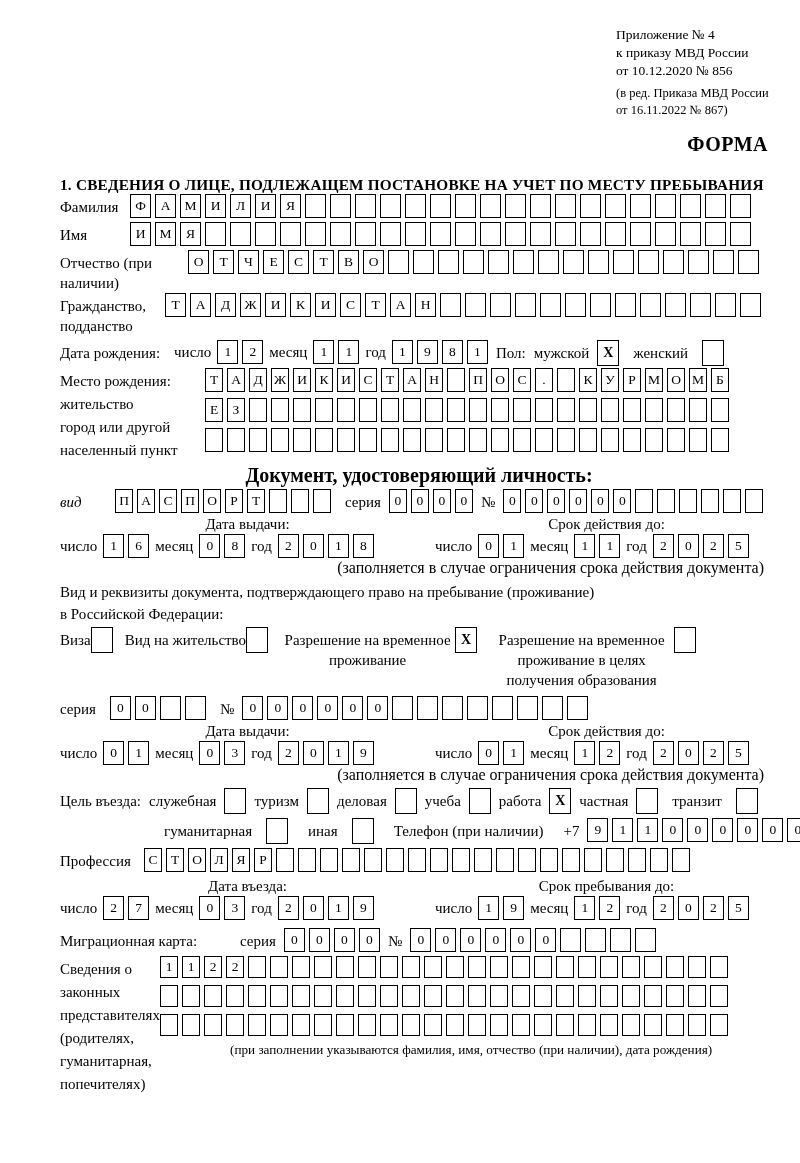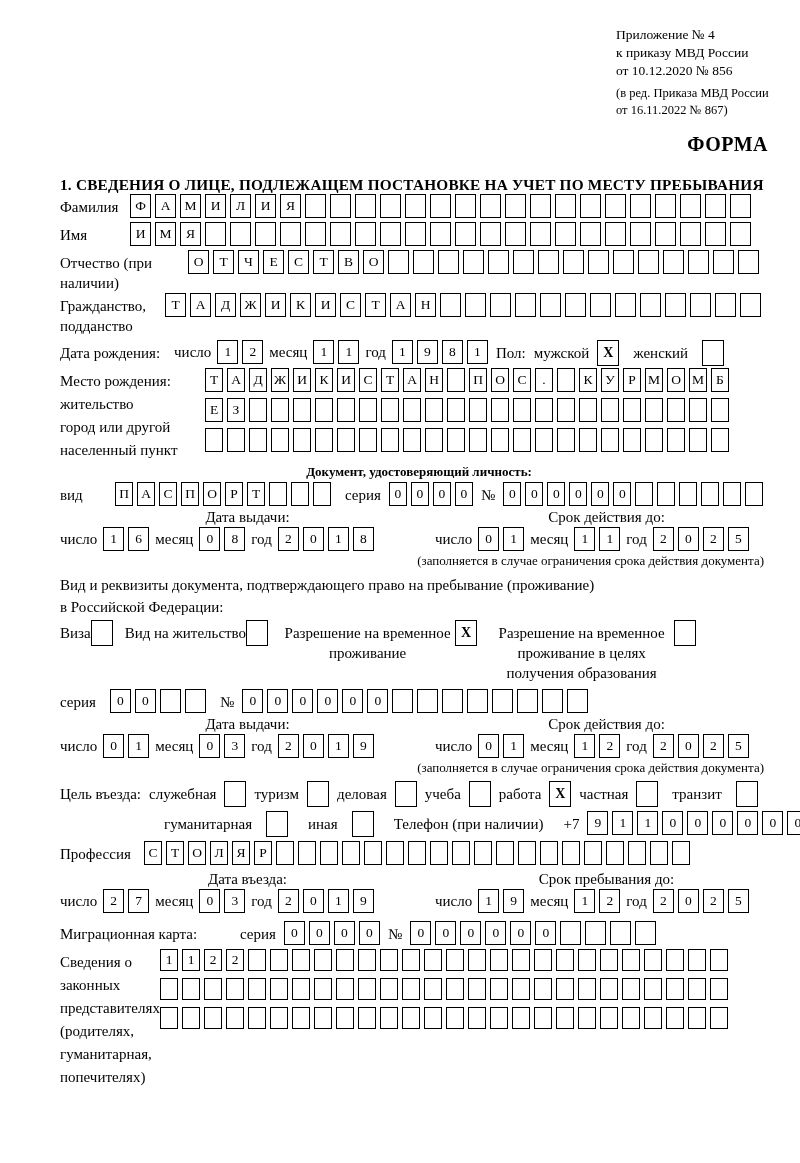--- a/index.html
+++ b/index.html
@@ -19,48 +19,48 @@
   
   .row{display:flex;align-items:flex-start;}
   .lbl{flex:none;padding-top:3px;line-height:20px;}
   .cells{display:flex;flex:none;gap:4px;}
   .cell{flex:none;width:19px;height:22px;border:1.5px solid #000;display:flex;align-items:center;justify-content:center;font-size:13.5px;}
   .md .cell{width:16px;}
   .sm .cell{width:16px;height:20px;}
   .cb{flex:none;width:20px;height:24px;border:1.5px solid #000;display:flex;align-items:center;justify-content:center;font-size:14px;font-weight:bold;}
 
   .w70{width:70px;} .w128{width:128px;} .w105{width:105px;} .w145{width:145px;}
-  .w55{width:55px;} .w84{width:84px;} .w160{width:160px;} .w100{width:100px;}
+  .w55{width:55px;font-style:italic;} .w84{width:84px;} .w160{width:160px;} .w100{width:100px;}
 
   
   .dh{display:flex;margin-top:3px;font-size:15px;}
   .dh-l{width:375px;text-align:center;}
   .dh-r{flex:1;text-align:center;}
   .drow{display:flex;align-items:center;margin-top:1px;}
   .dgroup{display:flex;align-items:center;gap:6px;}
   .dgroup-l{width:375px;}
   .dlbl{line-height:20px;}
-  .note{font-size:13px;line-height:15px;margin-top:2px;}
+  .note{font-size:16px;line-height:15px;margin-top:2px;}
   .note-r{text-align:right;padding-right:14px;}
 
   
   .intro{margin-top:6px;line-height:22px;}
   .opts{display:flex;margin-top:2px;gap:12px;align-items:flex-start;}
   .opt{display:flex;align-items:flex-start;}
   .olbl{padding-top:3px;line-height:20px;}
   .olbl.c{text-align:center;}
   .mw175{max-width:175px;} .mw185{max-width:185px;}
 
   
   .twocol{display:flex;align-items:flex-start;}
   .lblcol{flex:none;line-height:23px;padding-top:2px;}
   .cellcol{display:flex;flex-direction:column;gap:6px;}
   .cellcol7{display:flex;flex-direction:column;gap:7px;}
 
-  .doc-head{margin-top:2px;text-align:center;font-weight:bold;font-size:13px;}
+  .doc-head{margin-top:2px;text-align:center;font-weight:bold;font-size:20px;}
   .purpose-row2{margin-left:104px;}
   .gap8{width:8px;flex:none;} .gap14{width:14px;flex:none;} .gap20{width:20px;flex:none;}
   .reps-note{font-size:13.2px;margin-top:6px;margin-left:70px;}
   .mt2{margin-top:2px;} .mt4{margin-top:4px;} .mt6{margin-top:6px;} .mt8{margin-top:8px;} .mt12{}
 </style>
 </head>
 <body>
 
 <div class="page">
 
@@ -757,16 +757,17 @@
             <span class="cell"></span>
             <span class="cell"></span>
             <span class="cell"></span>
             <span class="cell"></span>
             <span class="cell"></span>
             <span class="cell"></span>
             <span class="cell"></span>
             <span class="cell"></span>
           </span>
       </div>
+      <div class="reps-note">(при заполнении указываются фамилия, имя, отчество (при наличии), дата рождения)</div>
     </div>
   </div>
 
 </div>
 
 </body></html>

